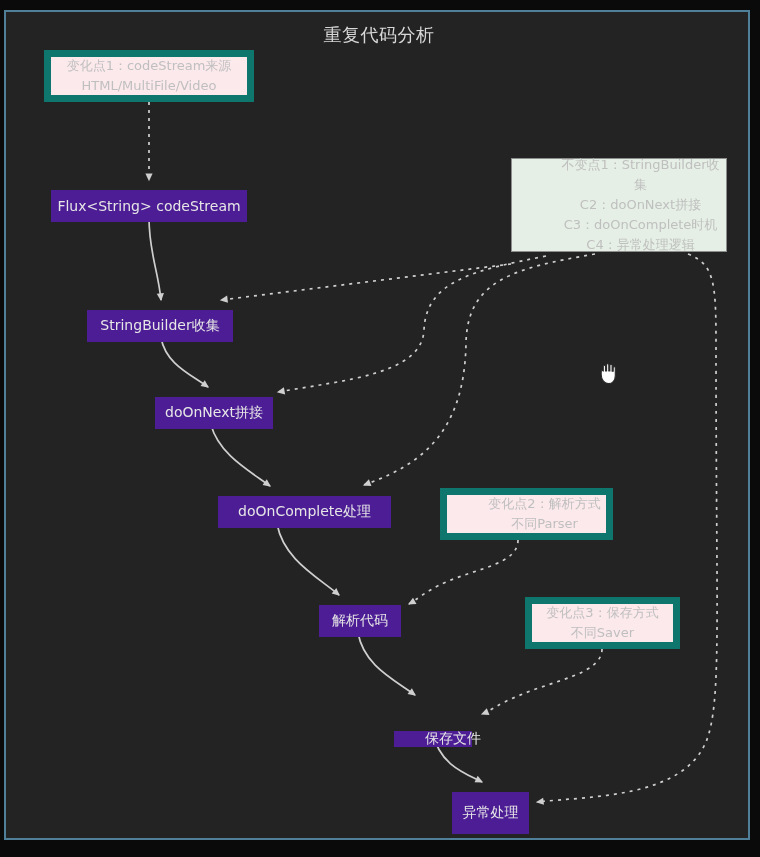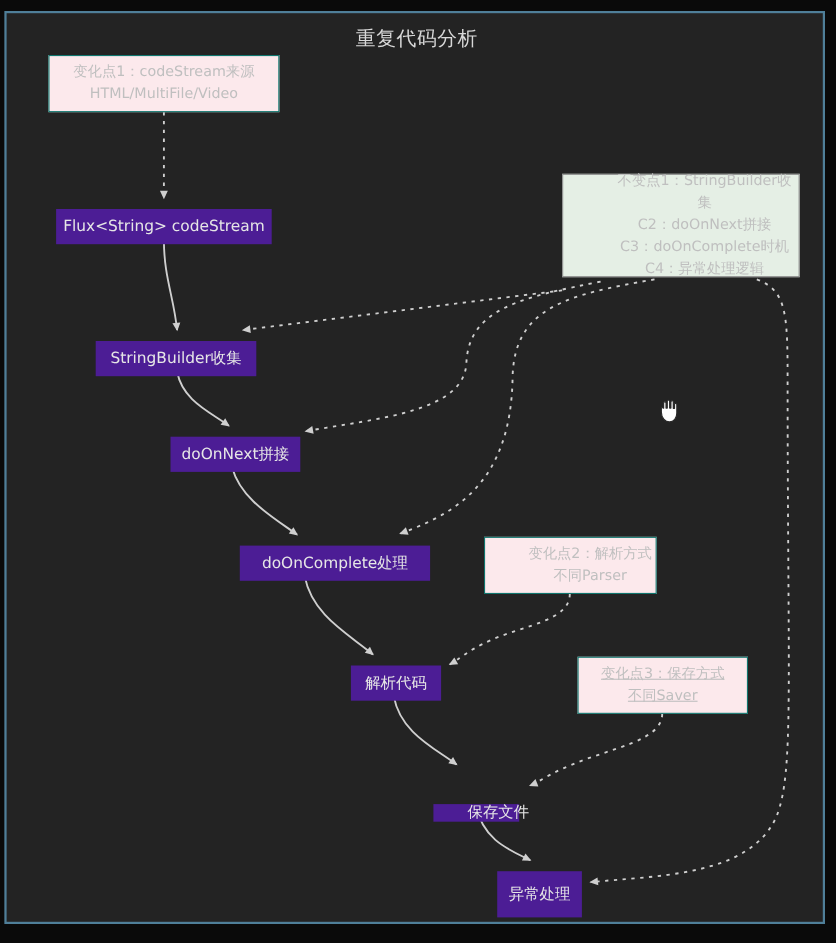--- a/index.html
+++ b/index.html
@@ -80,21 +80,21 @@
     justify-content: center;
     text-align: center;
     font-size: 13px;
     line-height: 1.55;
     font-family: "DejaVu Sans", sans-serif;
     white-space: pre-line;
     cursor: pointer;
   }
   .note-pink {
     background: #fce9ec;
-    border: 1px solid #0f766e;
+    border: 7px solid #0f766e;
     color: #bfbfbf;
   }
   .note-green {
     background: #e5efe5;
     border: 1px solid #8d8d8d;
     color: #bfbfbf;
   }
 
   
   #cursor-hand {
@@ -148,26 +148,26 @@
 HTML/MultiFile/Video</span>
     </div>
 
     <div class="note note-green" style="left:505px; top:146px; width:216px; height:94px;padding-left:43px;">
       <span>不变点1：StringBuilder收集
 C2：doOnNext拼接
 C3：doOnComplete时机
 C4：异常处理逻辑</span>
     </div>
 
-    <div class="note note-pink" style="left:434px; top:476px; width:157px; height:52px;padding-left:36px;">
+    <div class="note note-pink" style="left:434px; top:476px; width:173px; height:52px;padding-left:36px;">
       <span>变化点2：解析方式
 不同Parser</span>
     </div>
 
-    <div class="note note-pink" style="left:519px; top:585px; width:155px; height:52px;text-decoration:underline;">
+    <div class="note note-pink" style="left:519px; top:585px; width:155px; height:52px;">
       <span>变化点3：保存方式
 不同Saver</span>
     </div>
 
     <div class="node" style="left:45px; top:178px; width:196px; height:32px;">
       <span>Flux&lt;String&gt; codeStream</span>
     </div>
 
     <div class="node" style="left:81px; top:298px; width:146px; height:32px;">
       <span>StringBuilder收集</span>

